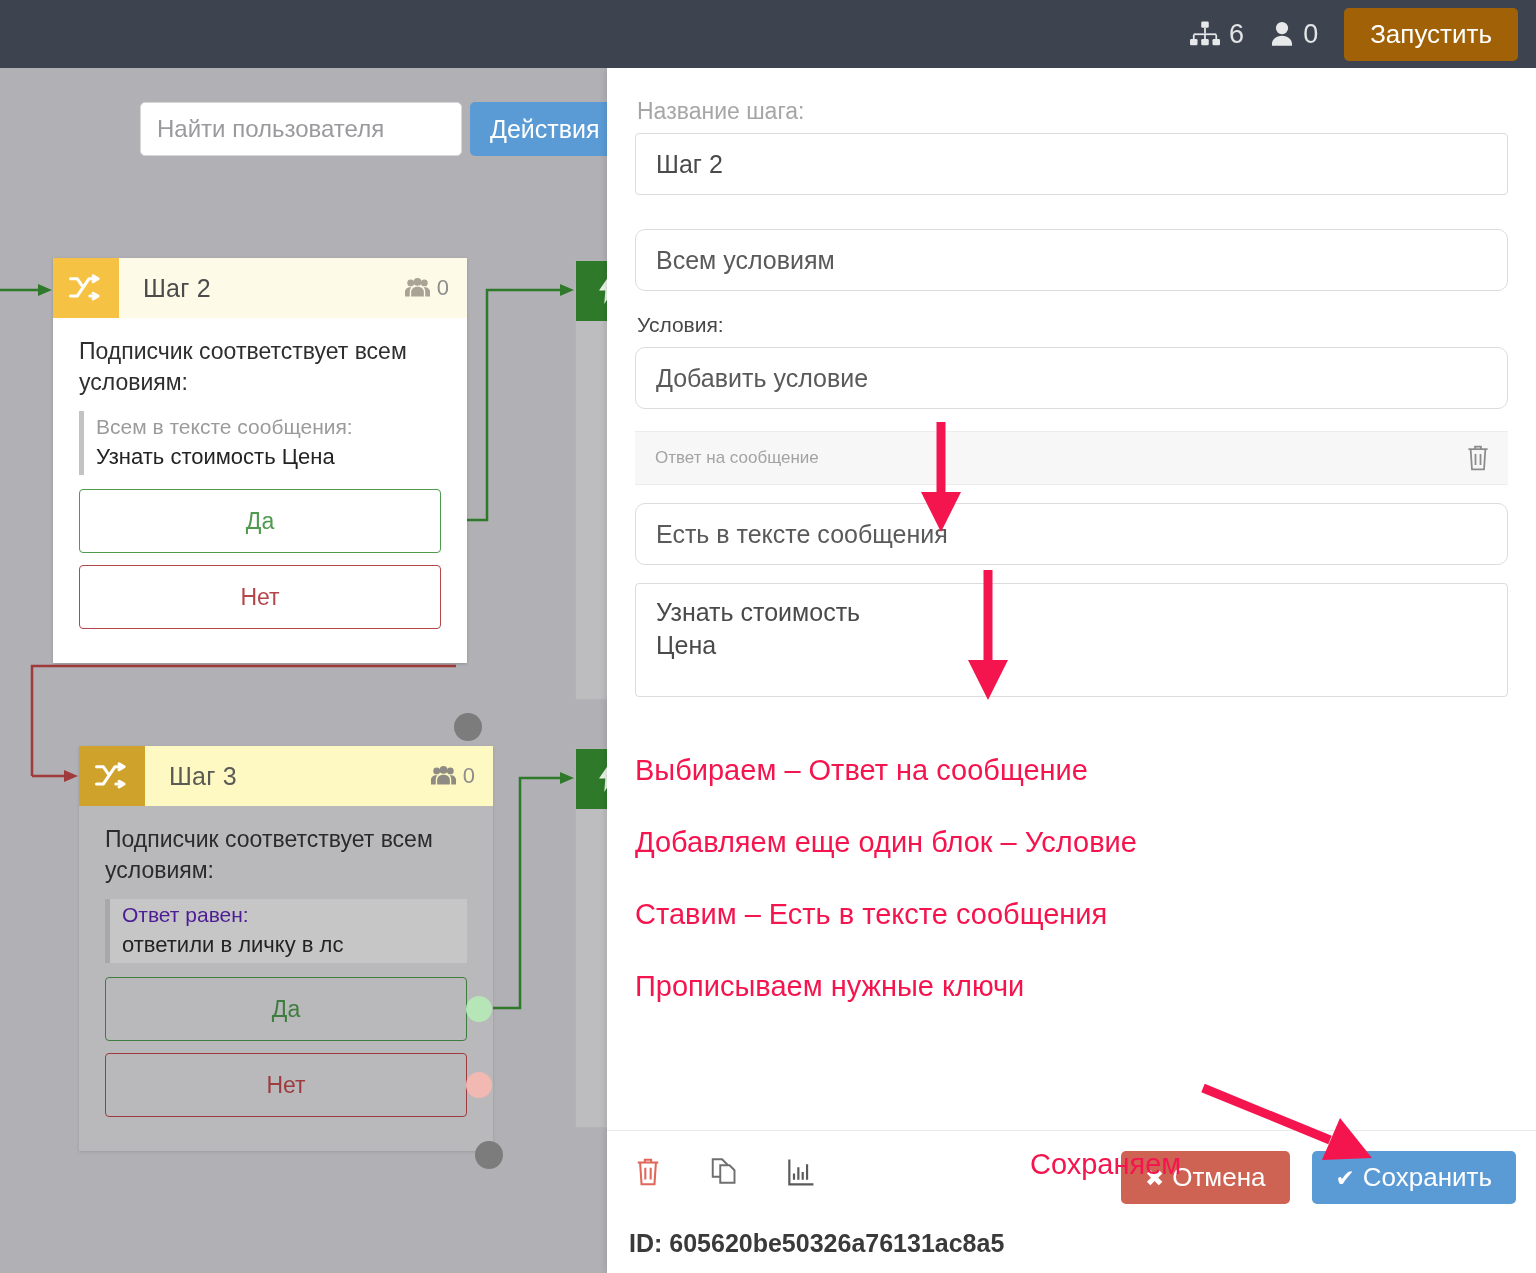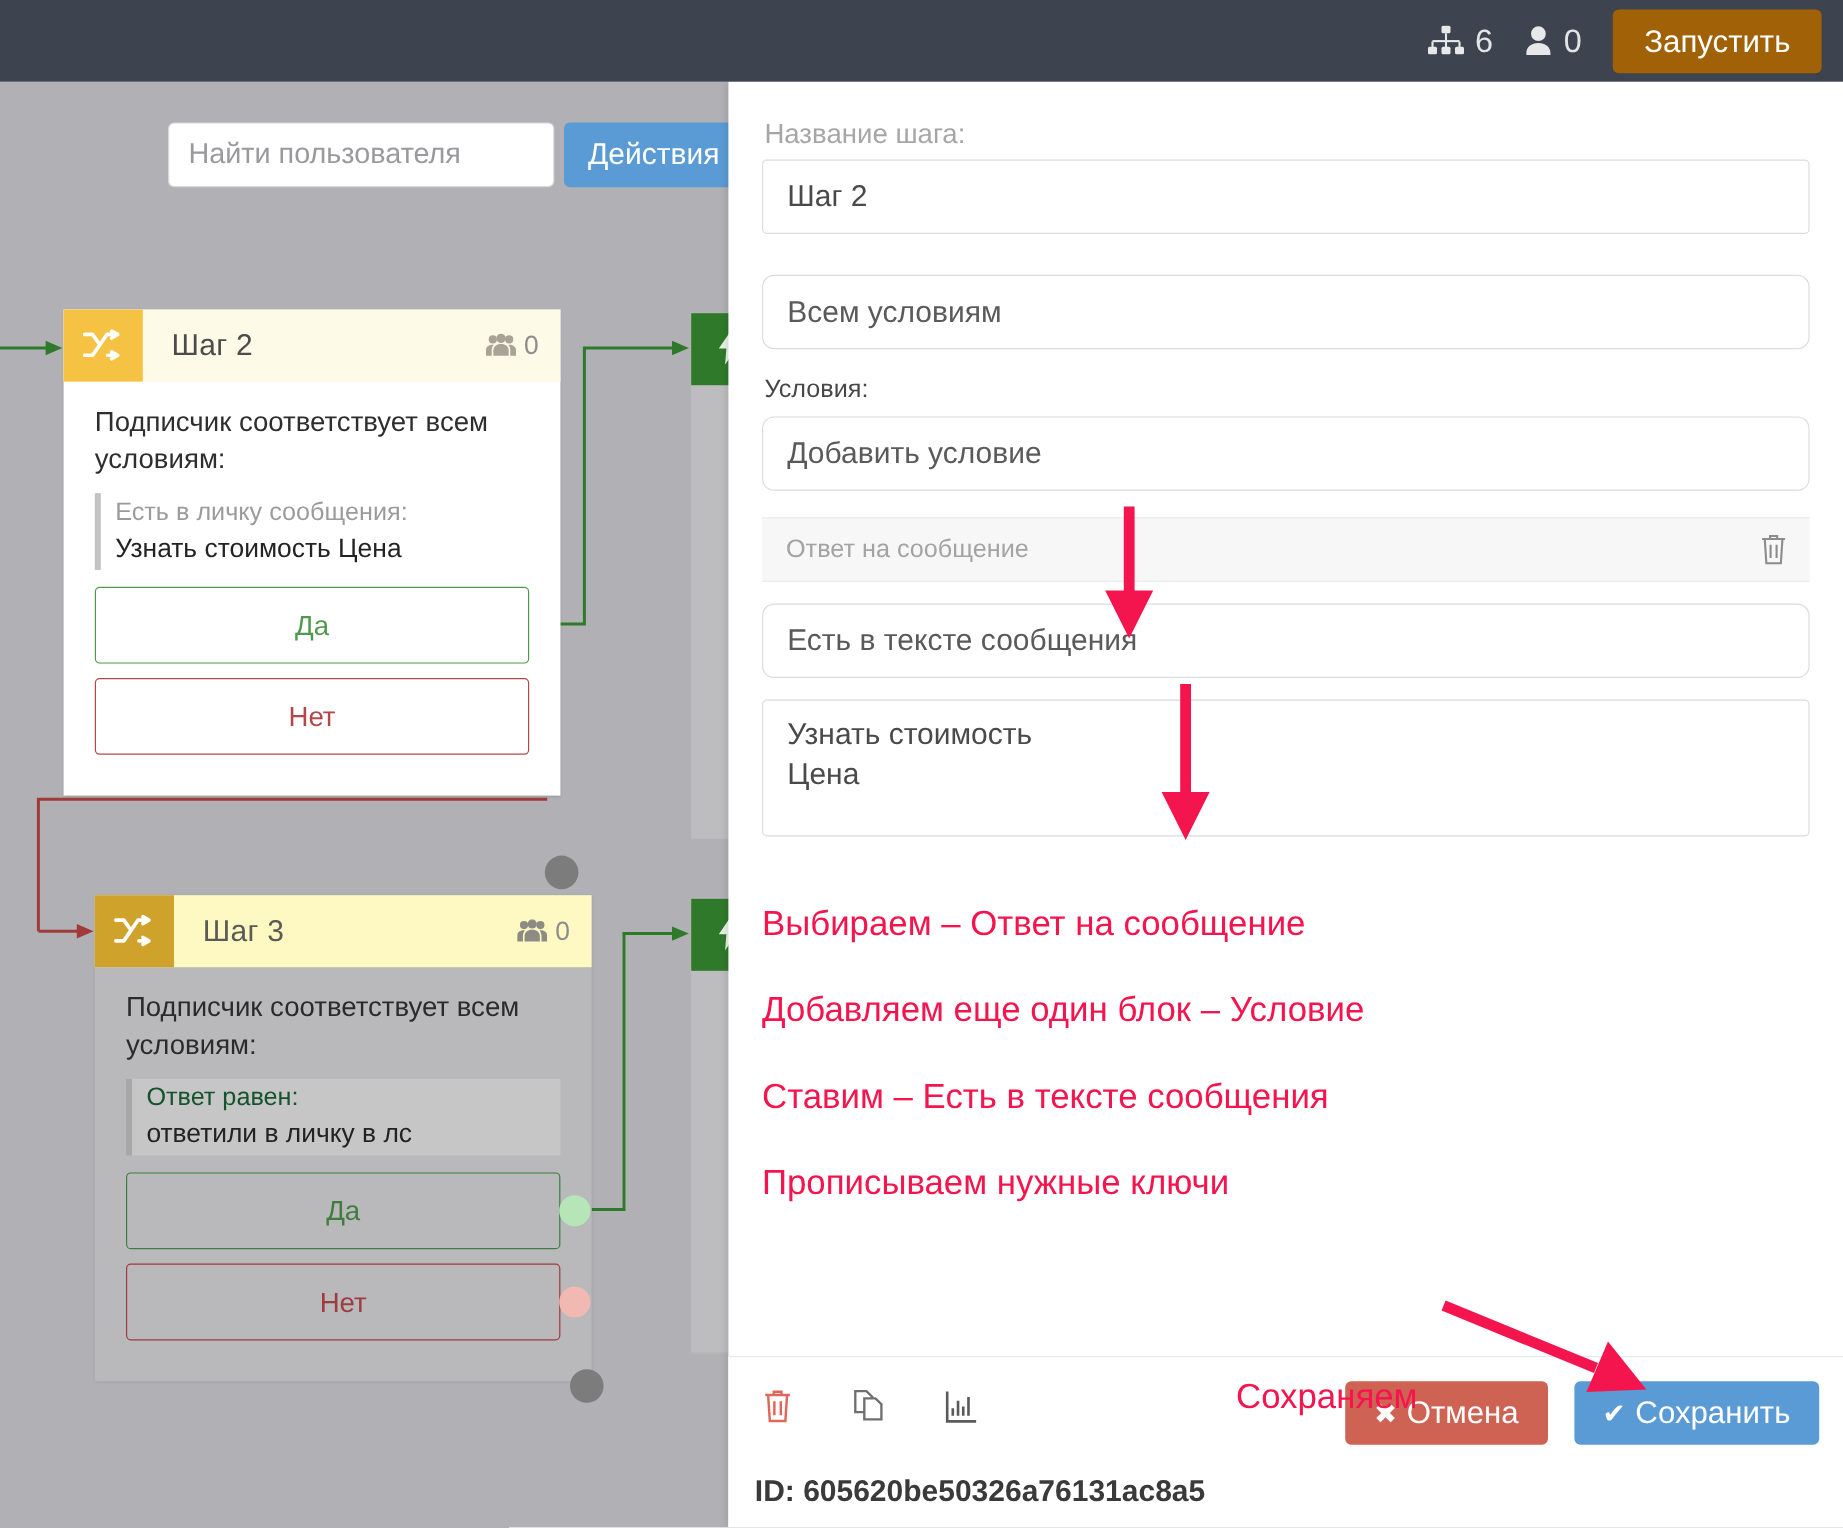--- a/index.html
+++ b/index.html
@@ -155,21 +155,21 @@
   #card-step3 {
     left: 79px; top: 678px; width: 414px;
     background: #b9b9bb;
     box-shadow: 0 1px 3px rgba(0,0,0,.12);
   }
   #card-step3 .card-head { background: #fef9c3; }
   #card-step3 .card-icon { background: #cfa32b; }
   #card-step3 .card-title { color: #5a5a56; }
   #card-step3 .card-desc  { color: #2b2b2b; }
   #card-step3 .cond-block { background: #c6c6c6; border-left-color:#a8a8a8; }
-  #card-step3 .cond-label { color: #14532d; }
+  #card-step3 .cond-label { color: #4c1d95; }
   #card-step3 .branch-yes { border-color:#3f7d3f; color:#3f7d3f; }
   #card-step3 .branch-no  { border-color:#9e3b3e; color:#9e3b3e; }
 
   
   .green-card {
     position: absolute;
     background: #bdbdbf;
     border: 1px solid #b3b3b5;
   }
   .green-card .gc-head {
@@ -211,21 +211,21 @@
   .cond-row {
     margin-top: 22px;
     height: 54px;
     background: #f7f7f7;
     border-top: 1px solid #ececec;
     border-bottom: 1px solid #ececec;
     display: flex; align-items: center;
     padding: 0 18px 0 20px;
     position: relative;
   }
-  .cond-row-title { font-size: 21px; color: #a3a3a3; flex: 1 1 auto; }
+  .cond-row-title { font-size: 17px; color: #a3a3a3; flex: 1 1 auto; }
   .cond-underline {
     position: absolute; left: 634px; top: 529px;
     width: 204px; height: 5px; background: #f5154e;
   }
   .trash-sm { color: #8c8c8c; display:flex; }
 
   .textarea-fld {
     width: 100%; height: 114px;
     border: 1px solid #dcdcdc; border-radius: 4px;
     font-size: 25px; color: #4a4a4a;
@@ -382,21 +382,21 @@
               <path d="M4.6 7.8C2 7.8 0 9.5 0 11.6V16h4.2v-4c0-1.6.5-3 1.4-4.1a6.6 6.6 0 00-1-.1z"></path>
               <path d="M17.4 7.8c-.35 0-.68.04-1 .1.9 1.1 1.4 2.5 1.4 4.1v4H22v-4.4c0-2.1-2-3.8-4.6-3.8z"></path>
             </svg>
           </span>
           <span>0</span>
         </div>
       </div>
       <div class="card-body">
         <p class="card-desc">Подписчик соответствует всем условиям:</p>
         <div class="cond-block">
-          <div class="cond-label">Есть в личку сообщения:</div>
+          <div class="cond-label">Всем в тексте сообщения:</div>
           <div class="cond-value">Узнать стоимость Цена</div>
         </div>
         <div class="branch-btn branch-yes">Да</div>
         <div class="branch-btn branch-no">Нет</div>
       </div>
       <div class="dot-gray" style="left:401px; top:455px;"></div>
     </div>
 
     <div class="card" id="card-step3">
       <div class="card-head">

